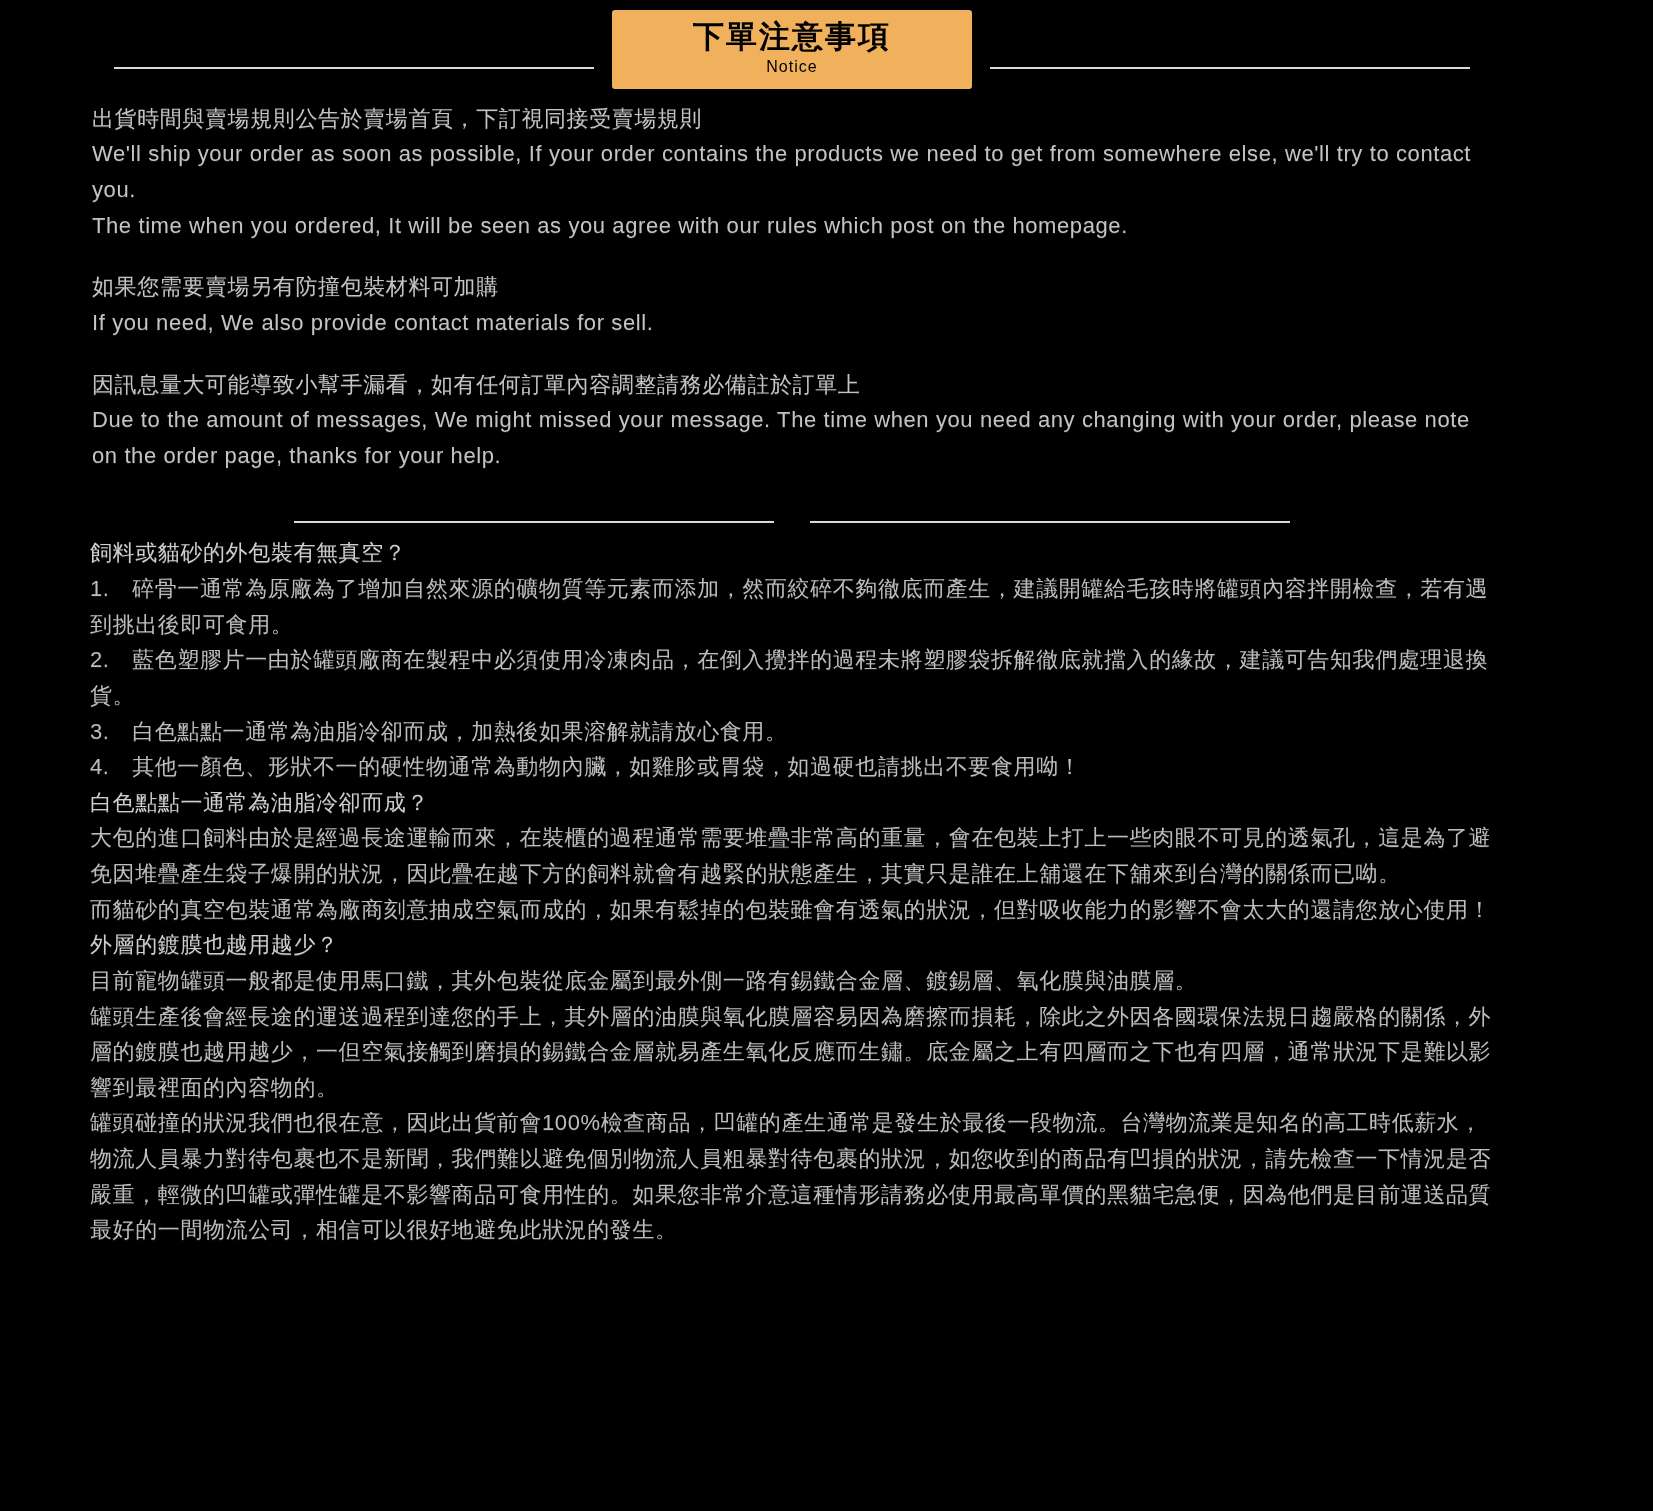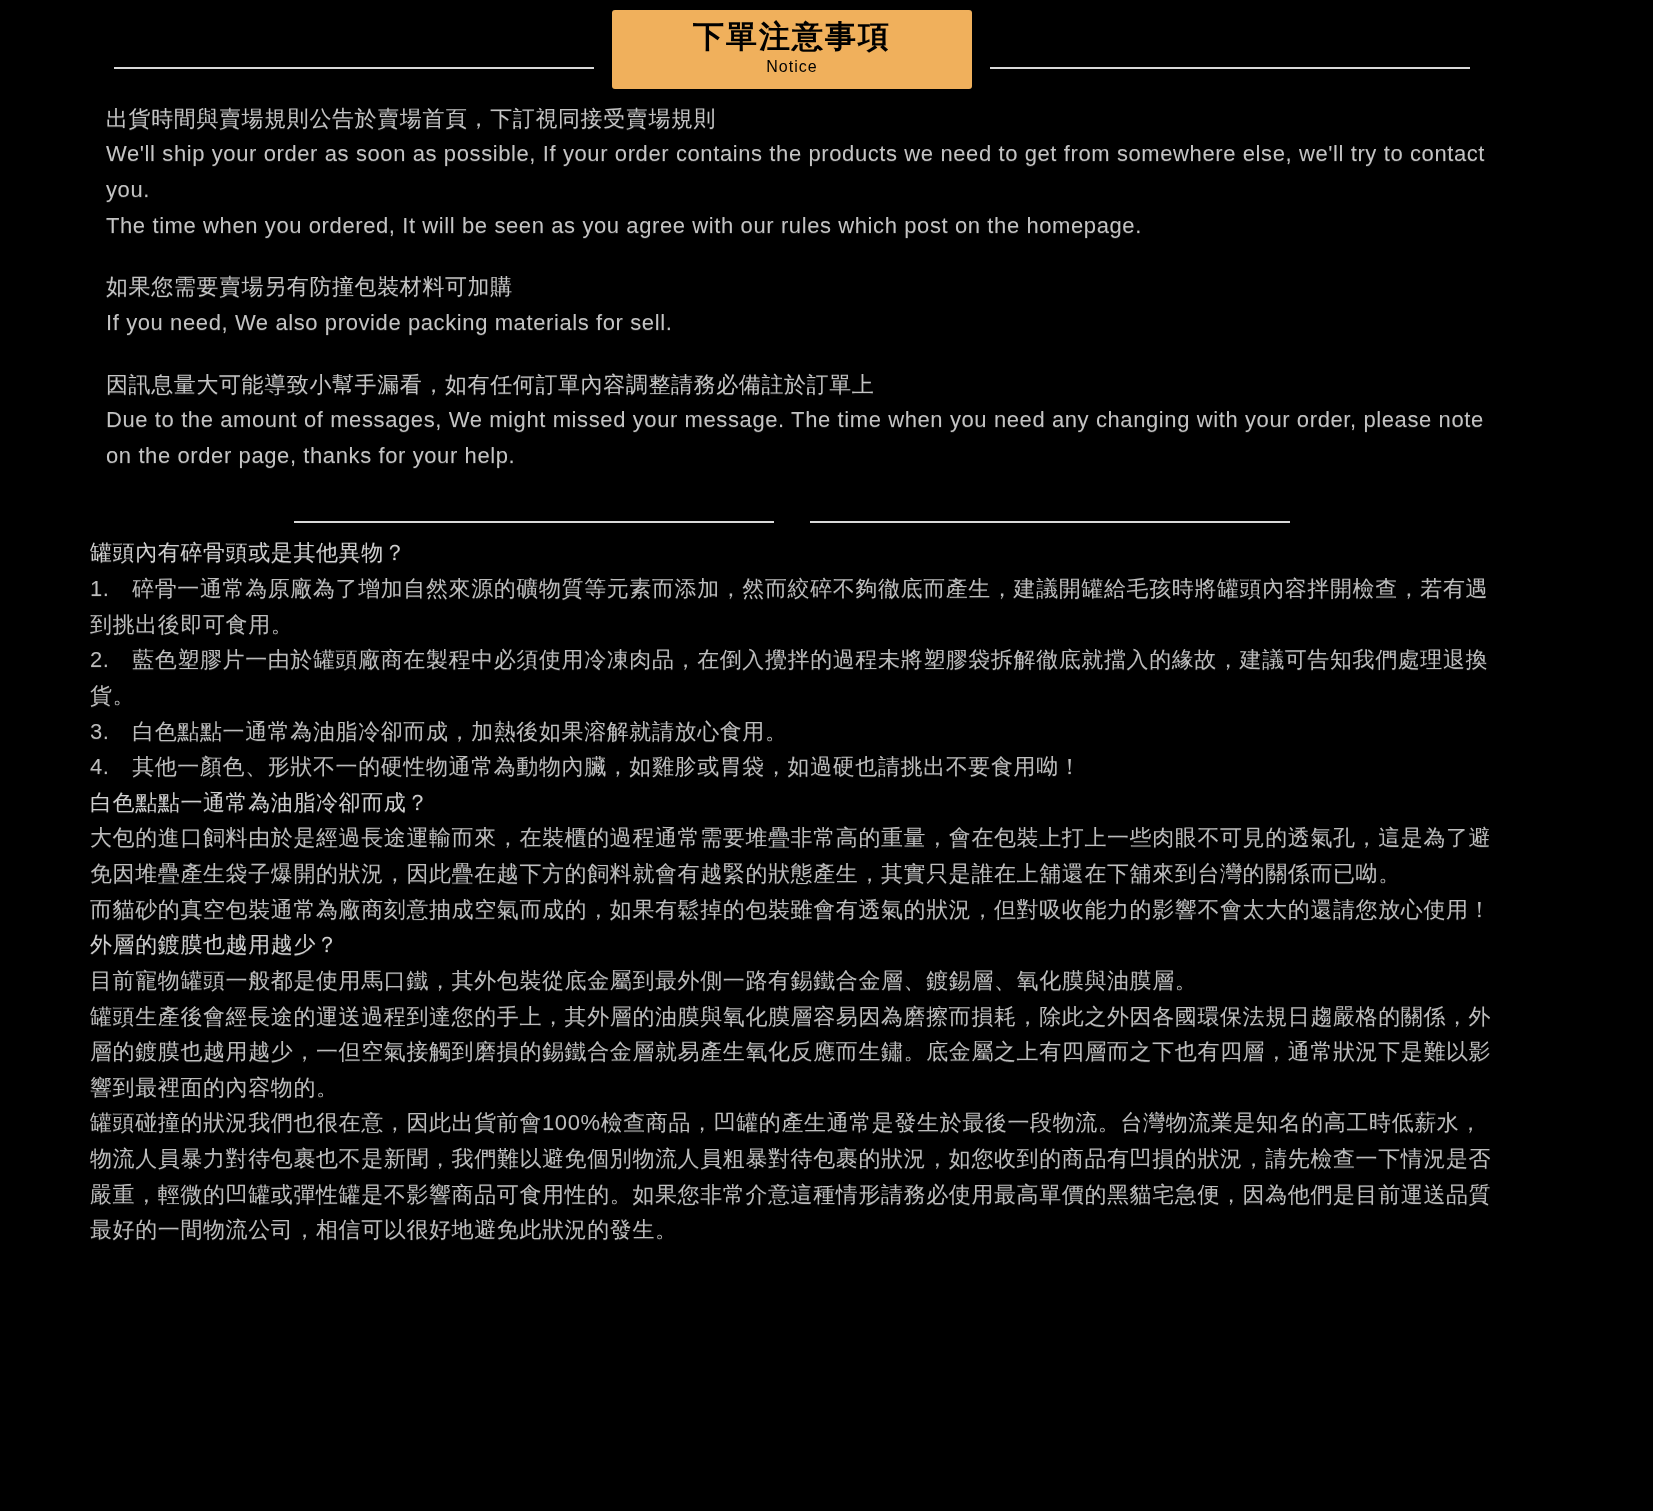--- a/index.html
+++ b/index.html
@@ -65,21 +65,21 @@
   
   .body-block {
     margin: 12px 0 0 0;
     padding: 0 10px 0 10px;
   }
   .para {
     font-size: 22px;
     line-height: 1.62;
     letter-spacing: 0.6px;
     color: #c4c4c4;
-    margin: 0 0 26px 16px;
+    margin: 0 0 26px 2px;
     white-space: pre-wrap;
     
     text-shadow: 0 1px 0 rgba(255,255,255,0.10), 0 -1px 0 rgba(0,0,0,0.9);
   }
   .para.tight { margin-bottom: 0; }
   .qa-question {
     font-size: 22px;
     line-height: 1.62;
     letter-spacing: 0.6px;
     color: #cfcfcf;
@@ -110,34 +110,34 @@
       <div class="en">Notice</div>
     </div>
     <div class="rule right"></div>
   </div>
 
   <div class="body-block">
     <p class="para">出貨時間與賣場規則公告於賣場首頁，下訂視同接受賣場規則
 We'll ship your order as soon as possible, If your order contains the products we need to get from somewhere else, we'll try to contact you.
 The time when you ordered, It will be seen as you agree with our rules which post on the homepage.</p>
     <p class="para">如果您需要賣場另有防撞包裝材料可加購
-If you need, We also provide packing materials for sell.</p>
+If you need, We also provide contact materials for sell.</p>
     <p class="para tight">因訊息量大可能導致小幫手漏看，如有任何訂單內容調整請務必備註於訂單上
 Due to the amount of messages, We might missed your message. The time when you need any changing with your order, please note on the order page, thanks for your help.</p>
   </div>
 
   <div class="section-head">
     <div class="rule left"></div>
     <div class="rule right"></div>
   </div>
 
   <div class="body-block">
 
     <div>
-      <p class="qa-question">罐頭內有碎骨頭或是其他異物？</p>
+      <p class="qa-question">飼料或貓砂的外包裝有無真空？</p>
       <p class="qa-answer">1.　碎骨一通常為原廠為了增加自然來源的礦物質等元素而添加，然而絞碎不夠徹底而產生，建議開罐給毛孩時將罐頭內容拌開檢查，若有遇到挑出後即可食用。
 2.　藍色塑膠片一由於罐頭廠商在製程中必須使用冷凍肉品，在倒入攪拌的過程未將塑膠袋拆解徹底就擋入的緣故，建議可告知我們處理退換貨。
 3.　白色點點一通常為油脂冷卻而成，加熱後如果溶解就請放心食用。
 4.　其他一顏色、形狀不一的硬性物通常為動物內臟，如雞胗或胃袋，如過硬也請挑出不要食用呦！</p>
     </div>
 
     <div>
       <p class="qa-question">白色點點一通常為油脂冷卻而成？</p>
       <p class="qa-answer">大包的進口飼料由於是經過長途運輸而來，在裝櫃的過程通常需要堆疊非常高的重量，會在包裝上打上一些肉眼不可見的透氣孔，這是為了避免因堆疊產生袋子爆開的狀況，因此疊在越下方的飼料就會有越緊的狀態產生，其實只是誰在上舖還在下舖來到台灣的關係而已呦。
 而貓砂的真空包裝通常為廠商刻意抽成空氣而成的，如果有鬆掉的包裝雖會有透氣的狀況，但對吸收能力的影響不會太大的還請您放心使用！</p>

